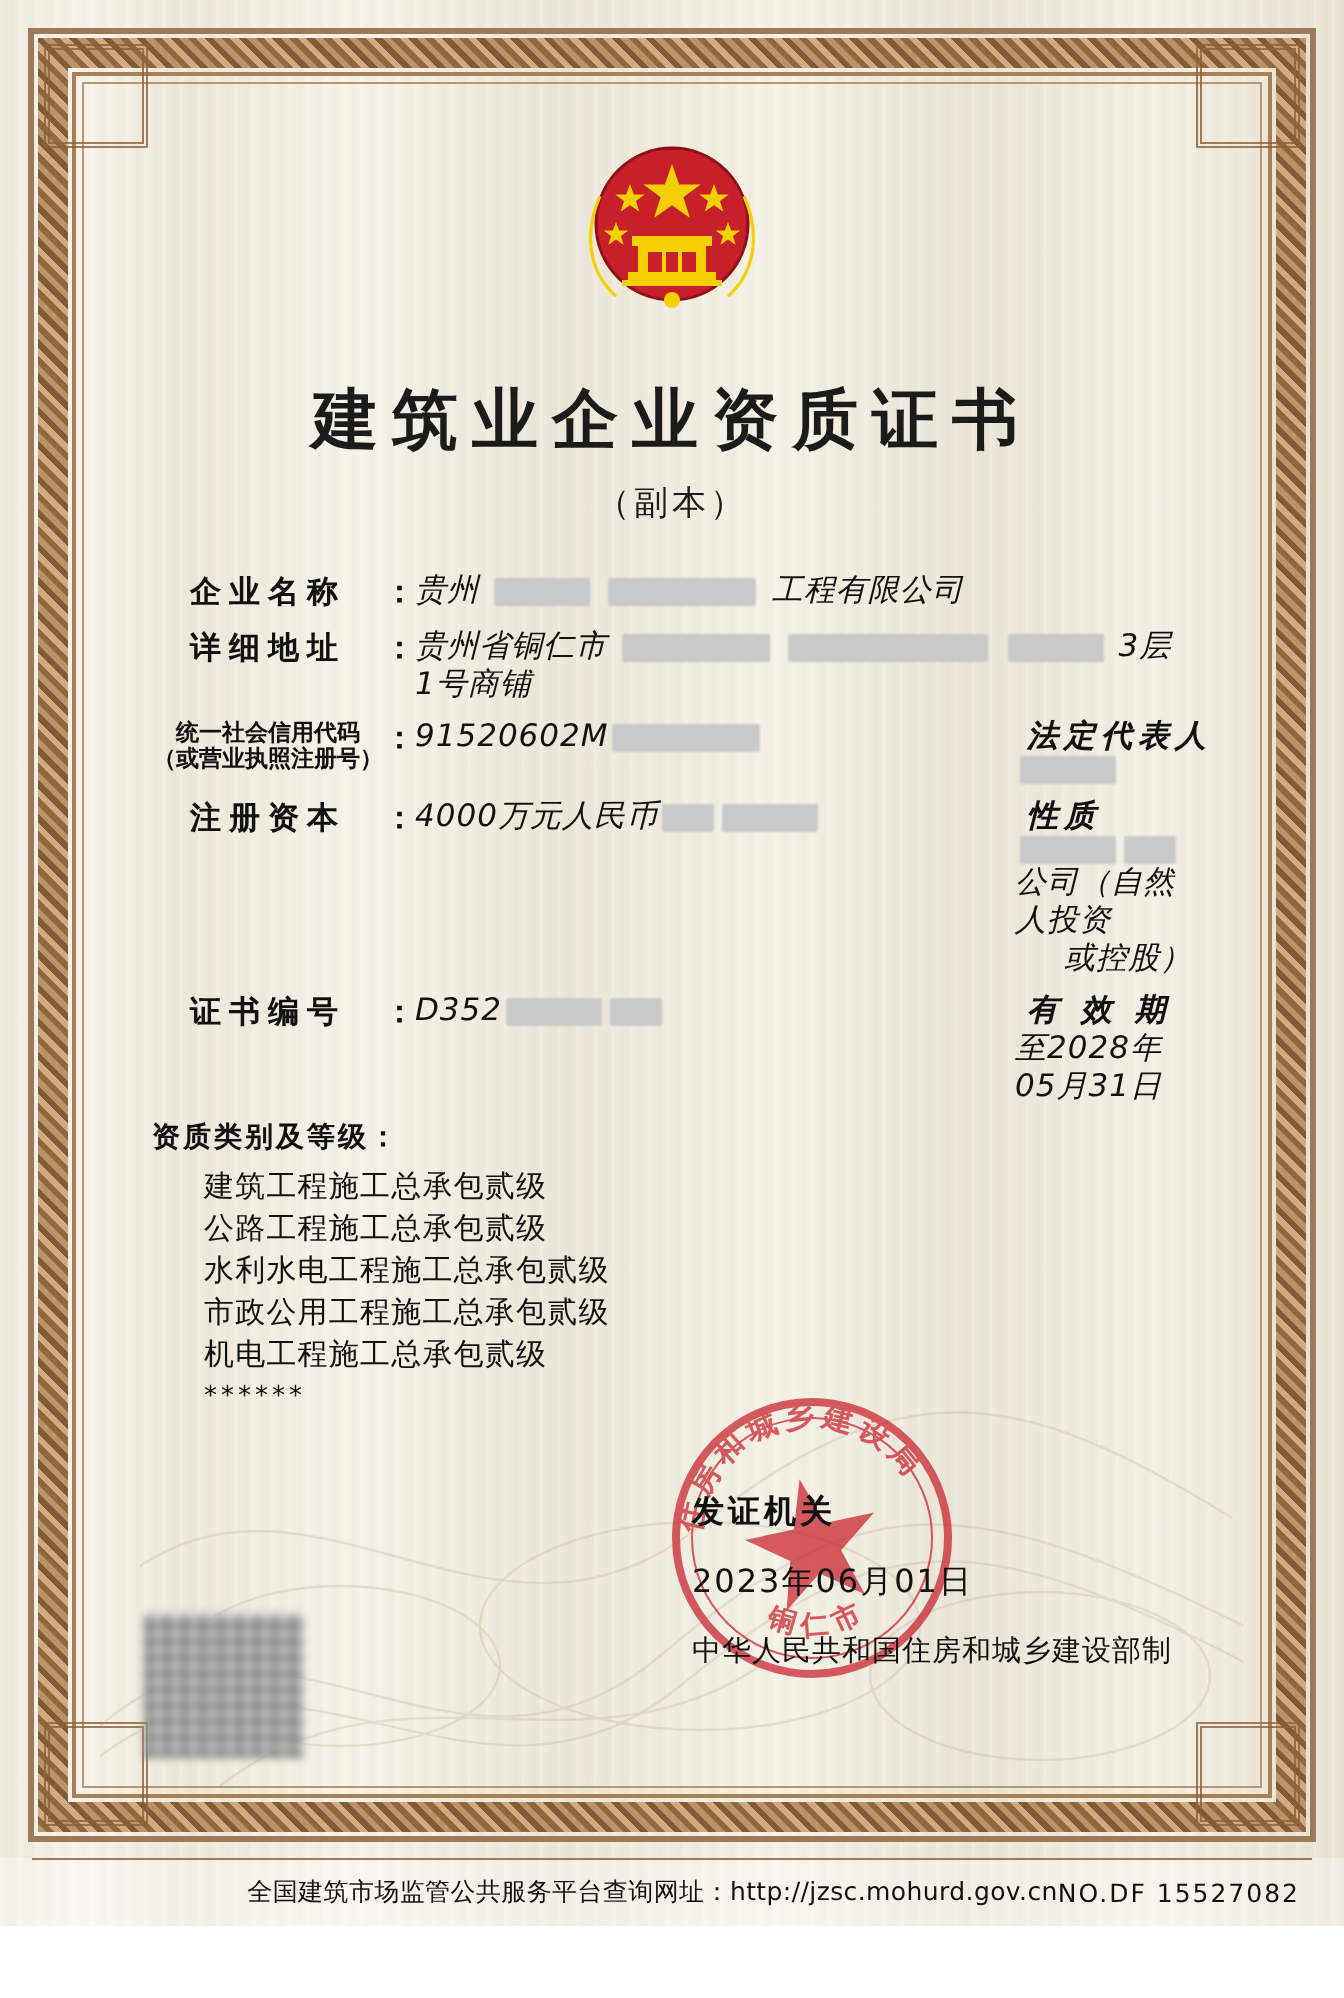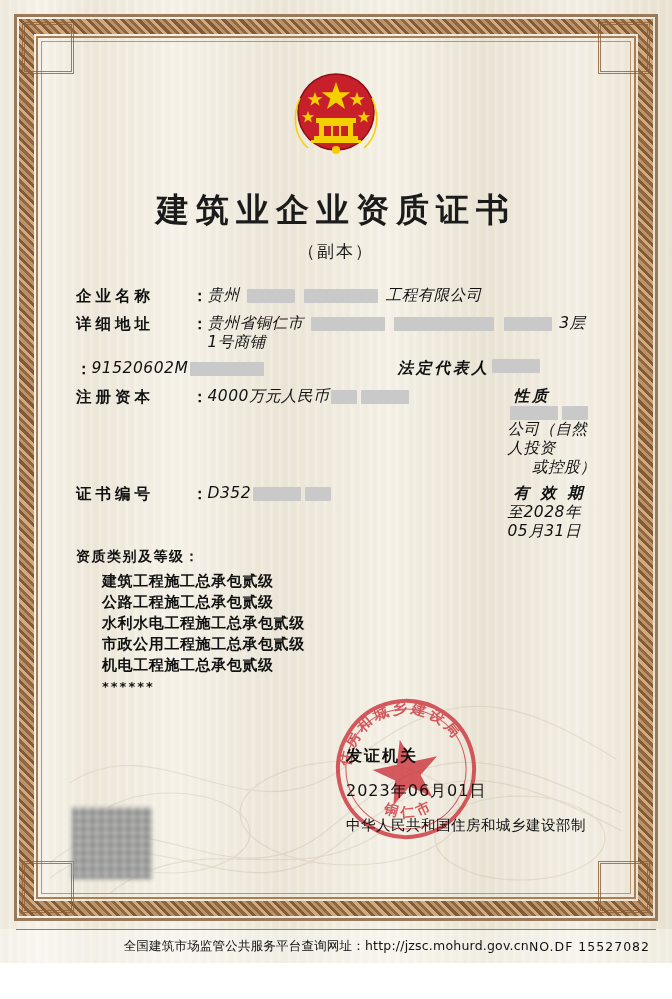--- a/index.html
+++ b/index.html
@@ -141,20 +141,21 @@
     align-items: flex-start;
     margin-bottom: 7px;
     min-height: 21px;
   }
   .lbl {
     width: 116px;
     flex: 0 0 116px;
     font-weight: bold;
     letter-spacing: 4px;
     white-space: nowrap;
+    text-align: center;
   }
   .lbl.two-line {
     letter-spacing: 0px;
     font-size: 11.5px;
     line-height: 13px;
     font-weight: bold;
     padding-top: 1px;
   }
   .colon {
     flex: 0 0 10px;
@@ -198,21 +199,20 @@
     margin-top: 6px;
     font-weight: bold;
     letter-spacing: 1.5px;
     font-size: 14px;
   }
   .qual-list {
     margin: 5px 0 0 26px;
     font-size: 15px;
     line-height: 21px;
     letter-spacing: .6px;
-    font-weight: bold;
   }
 
   
   .issuer {
     position: absolute;
     right: 86px;
     bottom: 128px;
     text-align: left;
     font-size: 16px;
     color: #111;
@@ -348,20 +348,24 @@
         <span>贵州省铜仁市</span>
         <span class="redacted r-lg"></span>
         <span class="redacted r-xl"></span>
         <span class="redacted r-md"></span>
         <span>3层</span>
         <div>1号商铺</div>
       </div>
     </div>
 
     <div class="row">
+      <div class="lbl two-line">
+        <div>统一社会信用代码</div>
+        <div>（或营业执照注册号）</div>
+      </div>
       <div class="colon">：</div>
       <div class="val">
         <div class="split-row">
           <div class="split-left">
             <span>91520602M</span>
             <span class="redacted r-lg"></span>
           </div>
           <div class="split-right">
             <span class="inline-lbl">法定代表人</span>
             <span class="redacted r-md"></span>

